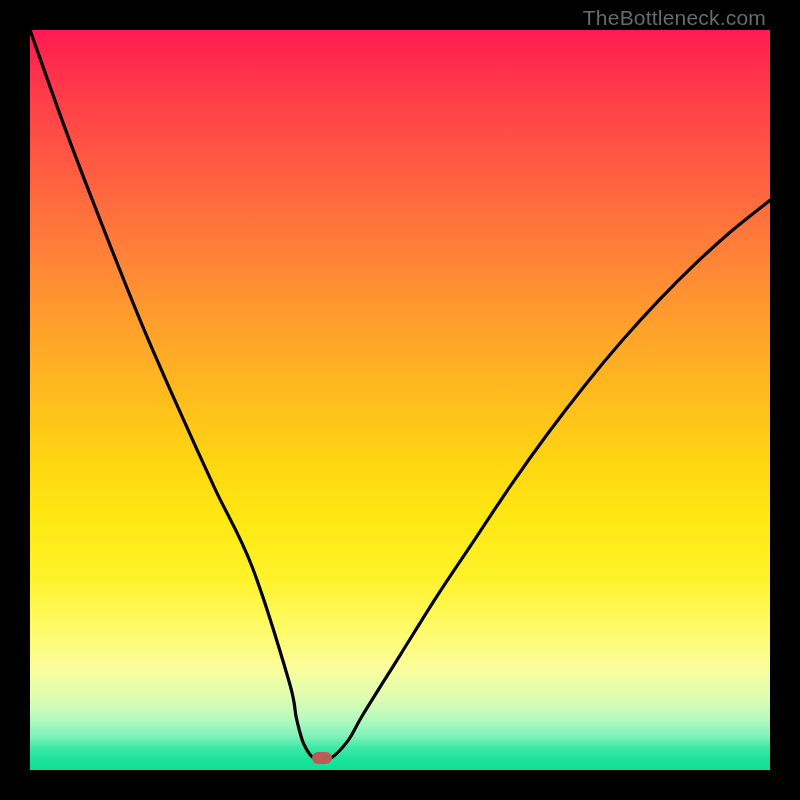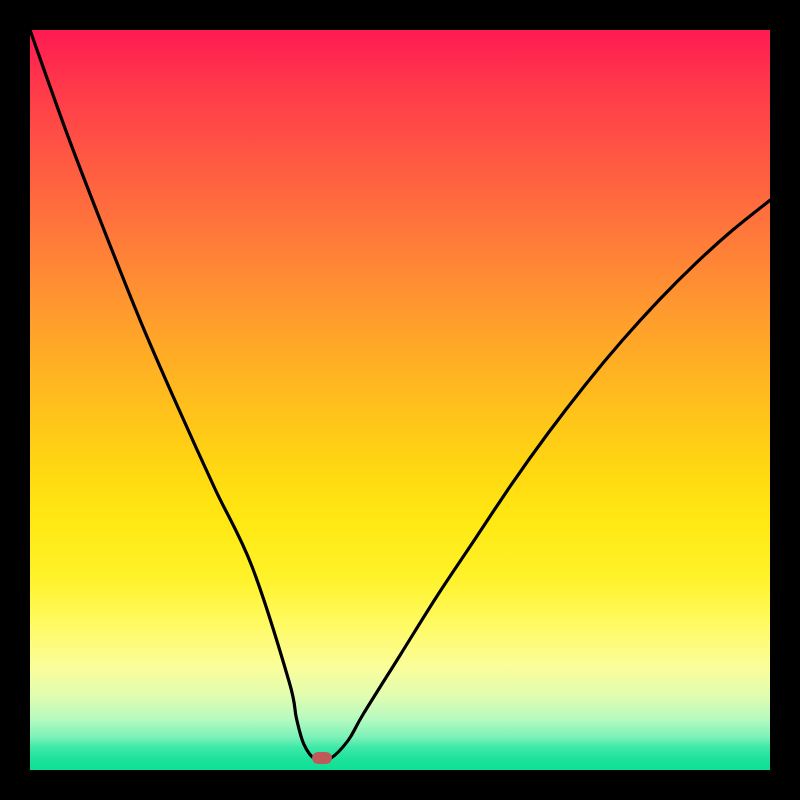--- a/index.html
+++ b/index.html
@@ -76,20 +76,21 @@
     font-size: 21px;
     letter-spacing: 0.2px;
     font-weight: 500;
   }
 </style>
 </head>
 <body>
 
 <div class="frame">
 
+  <div class="watermark">TheBottleneck.com</div>
 
   <div class="plot-area">
     <div class="gradient-bg"></div>
     <svg class="curve-svg" viewBox="0 0 740 740" preserveAspectRatio="none">
       <path id="curve-path" fill="none" stroke="#000" stroke-width="3.2" stroke-linejoin="round" stroke-linecap="round" d="M 0.00 0.00 C 6.17 17.27, 24.67 70.30, 37.00 103.60 C 49.33 136.90, 61.67 168.35, 74.00 199.80 C 86.33 231.25, 98.67 262.70, 111.00 292.30 C 123.33 321.90, 135.67 349.65, 148.00 377.40 C 160.33 405.15, 172.67 432.28, 185.00 458.80 C 197.33 485.32, 209.67 504.43, 222.00 536.50 C 234.33 568.57, 251.60 625.92, 259.00 651.20 C 266.40 676.48, 263.93 677.72, 266.40 688.20 C 268.87 698.68, 270.72 707.32, 273.80 714.10 C 276.88 720.88, 280.58 726.43, 284.90 728.90 C 289.22 731.37, 294.15 731.98, 299.70 728.90 C 305.25 725.82, 312.65 717.80, 318.20 710.40 C 323.75 703.00, 324.37 698.68, 333.00 684.50 C 341.63 670.32, 357.67 645.03, 370.00 625.30 C 382.33 605.57, 394.67 585.22, 407.00 566.10 C 419.33 546.98, 431.67 529.10, 444.00 510.60 C 456.33 492.10, 468.67 472.98, 481.00 455.10 C 493.33 437.22, 505.67 419.95, 518.00 403.30 C 530.33 386.65, 542.67 370.62, 555.00 355.20 C 567.33 339.78, 579.67 324.98, 592.00 310.80 C 604.33 296.62, 616.67 283.05, 629.00 270.10 C 641.33 257.15, 653.67 244.82, 666.00 233.10 C 678.33 221.38, 690.67 210.28, 703.00 199.80 C 715.33 189.32, 733.83 175.13, 740.00 170.20"></path>
     </svg>
     <div id="marker" class="marker" style="left: 292.3px; top: 728.16px; background: rgb(192, 90, 90);"></div>
   </div>
 
 </div>

